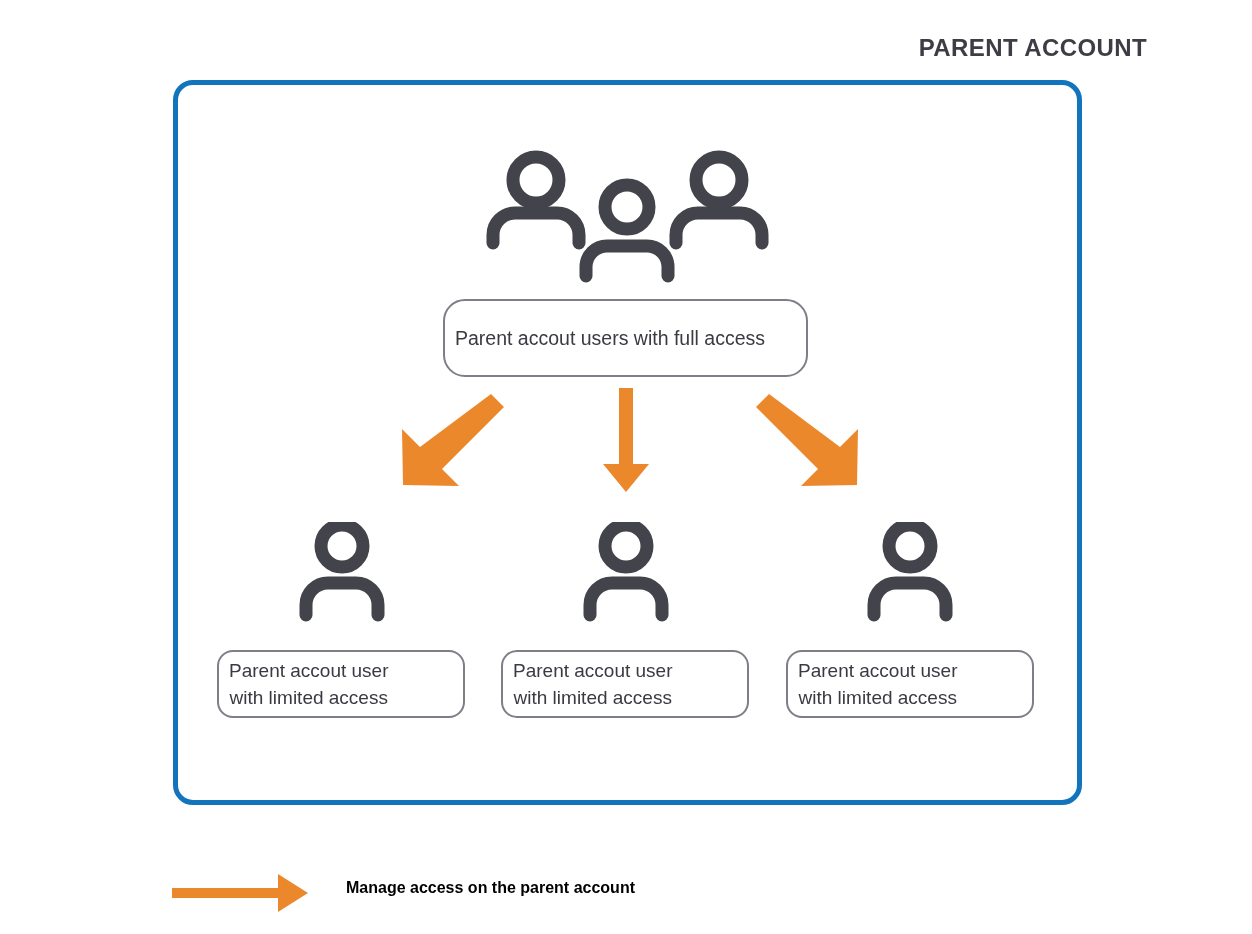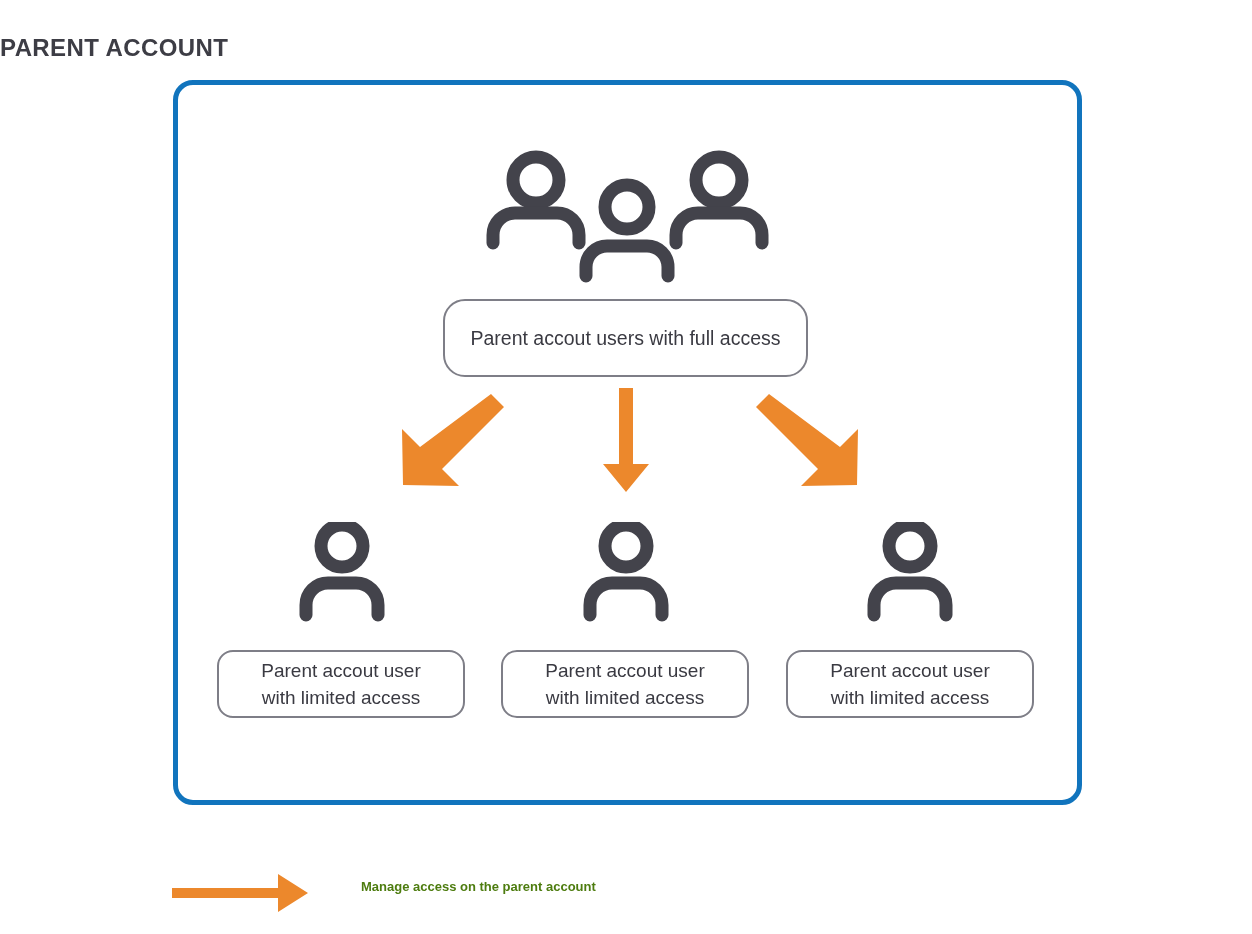--- a/index.html
+++ b/index.html
@@ -19,21 +19,21 @@
     position: absolute;
     inset: 0;
   }
 
   
   .page-title {
     position: absolute;
     top: 34px;
     left: 0;
     width: 1147px;
-    text-align: left;
+    text-align: right;
     font-size: 24px;
     font-weight: bold;
     letter-spacing: 0.4px;
     color: #3d3d45;
     white-space: nowrap;
   }
 
   
   .parent-container {
     position: absolute;
@@ -63,26 +63,26 @@
 
   
   .label-box {
     position: absolute;
     box-sizing: border-box;
     background: #ffffff;
     border: 2px solid #7e7e87;
     border-radius: 16px;
     display: flex;
     align-items: center;
-    justify-content: center;
+    justify-content: flex-start;
     text-align: center;
     color: #3a3a42;
     font-size: 19px;
     line-height: 27px;
-    padding: 4px 0;
+    padding: 4px 10px;
   }
 
   .label-top {
     left: 443px;
     top: 299px;
     width: 365px;
     height: 78px;
     border-radius: 22px;
     font-size: 19.5px;
   }
@@ -110,25 +110,25 @@
   
   .legend-arrow {
     position: absolute;
     left: 170px;
     top: 872px;
     width: 142px;
     height: 42px;
   }
   .legend-text {
     position: absolute;
-    left: 361px;
+    left: 346px;
     top: 879px;
-    font-size: 13px;
+    font-size: 16px;
     font-weight: bold;
-    color: #4d7c0f;
+    color: #000000;
     white-space: nowrap;
   }
 </style>
 </head>
 <body>
 
 <div id="diagram-root">
 
   <div class="page-title">PARENT ACCOUNT</div>
 

